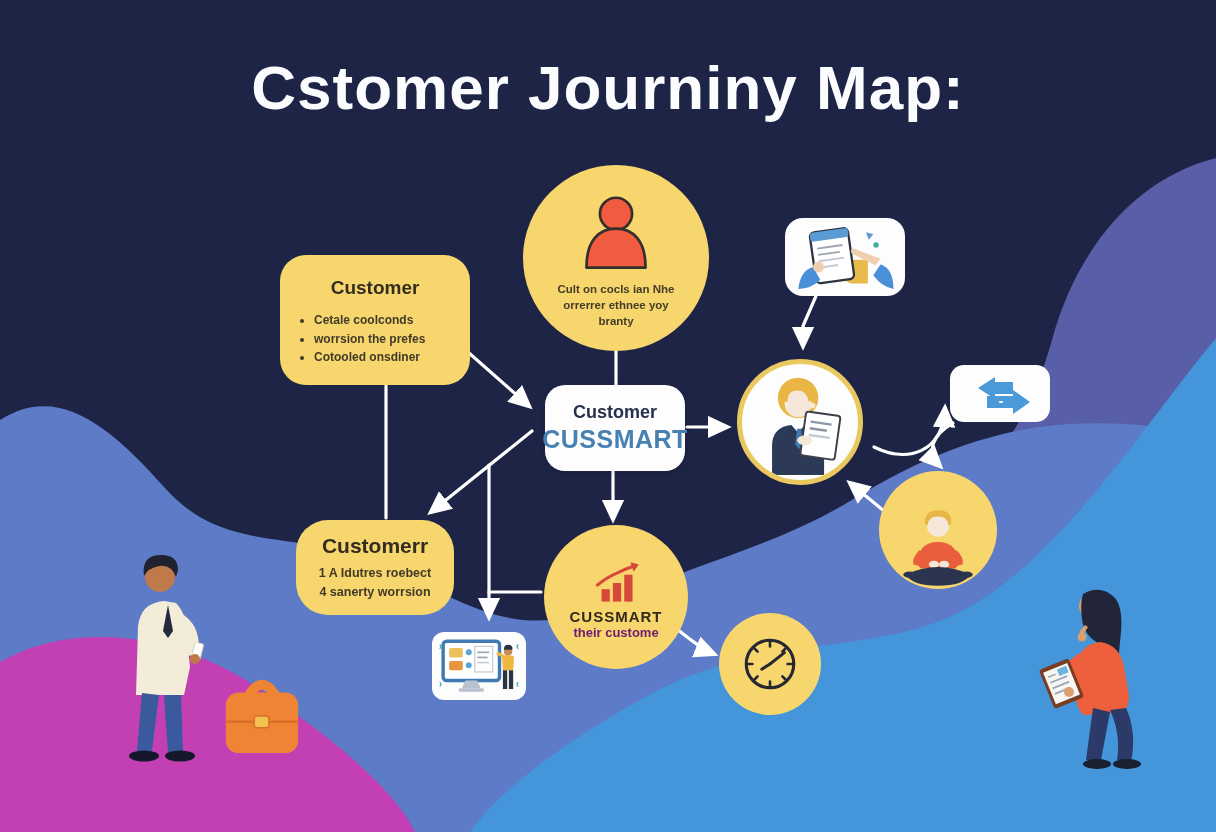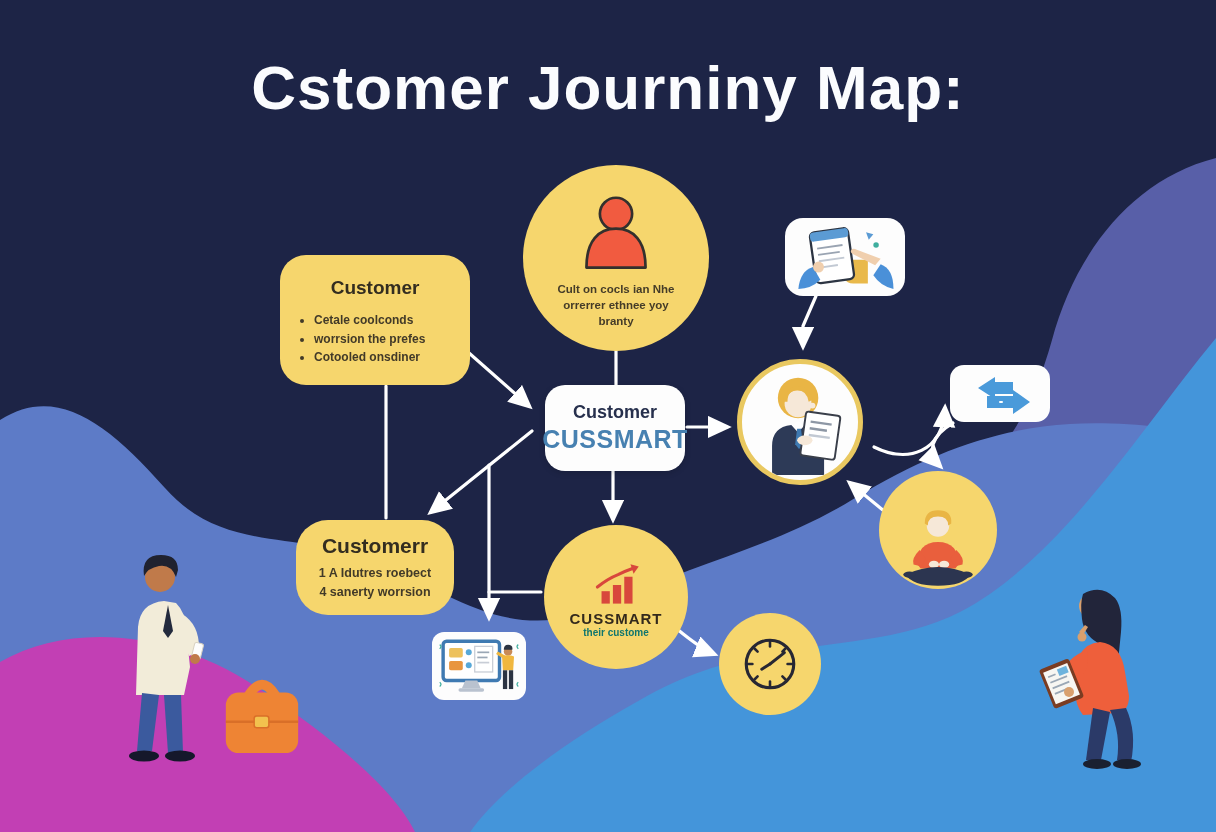--- a/index.html
+++ b/index.html
@@ -60,21 +60,21 @@
   
   #customerr-box { left:296px; top:520px; width:158px; height:95px; padding-top:14px; border-radius:32px; }
   #customerr-box h2 { font-size:21px; font-weight:700; text-align:center; color:#332d20; }
   #customerr-box .items { margin-top:6px; text-align:center; font-size:12.5px; font-weight:600;
     color:#423a28; line-height:1.5; }
 
   
   #growth-circle { left:544px; top:525px; width:144px; height:144px; border-radius:50%;
     display:flex; flex-direction:column; align-items:center; justify-content:center; padding-top:6px; }
   #growth-circle .l1 { font-size:15px; font-weight:700; letter-spacing:1px; color:#33291c; margin-top:2px; }
-  #growth-circle .l2 { font-size:10px; font-weight:600; color:#0f766e; }
+  #growth-circle .l2 { font-size:13px; font-weight:600; color:#701a75; }
 
   
   #clock-circle { left:719px; top:613px; width:102px; height:102px; border-radius:50%;
     background:#f6d66d; display:flex; align-items:center; justify-content:center; }
 
   
   #monitor-box { left:432px; top:632px; width:94px; height:68px; border-radius:12px;
     display:flex; align-items:center; justify-content:center; }
 </style>
 </head>

